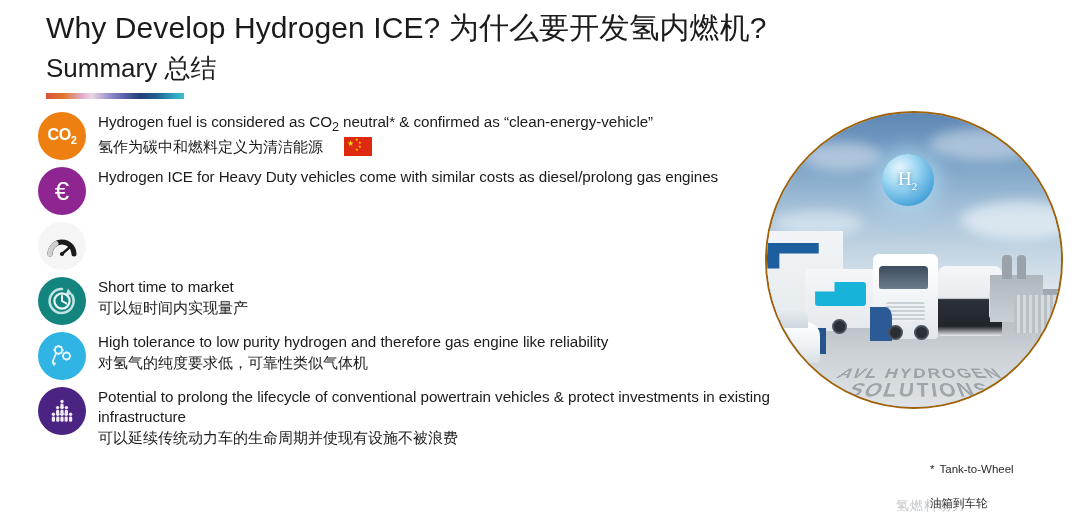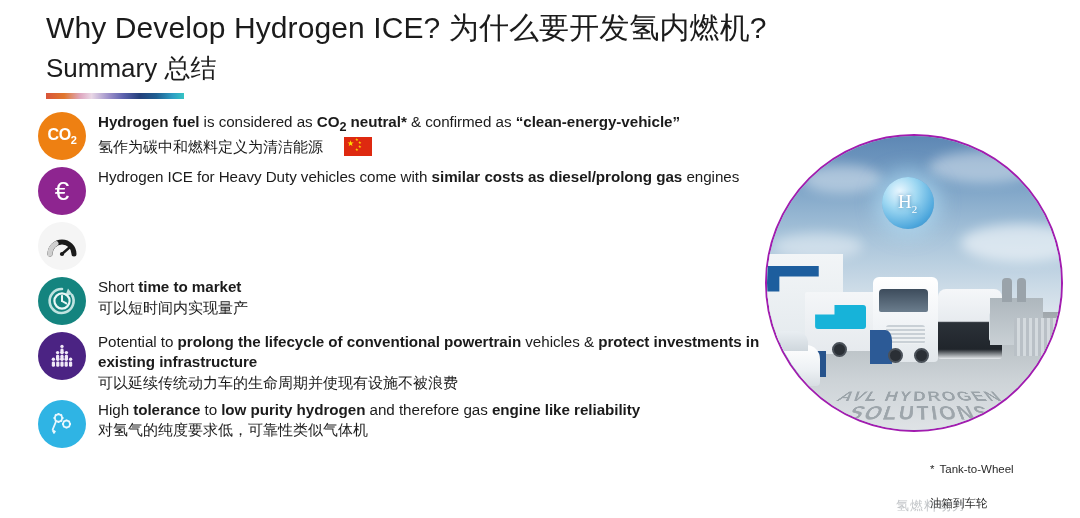--- a/index.html
+++ b/index.html
@@ -41,21 +41,21 @@
     width: 48px; height: 48px; border-radius: 50%;
     display: flex; align-items: center; justify-content: center;
     position: relative;
   }
   .icon-circle svg { display: block; }
   .bullet-text { flex: 1 1 auto; padding-top: 4px; }
   .en {
     font-size: 15.2px; color: #1b1b1b; line-height: 1.30;
     font-weight: 400; letter-spacing: -0.05px;
   }
-  .en b { font-weight: 700; }
+  .en b { font-weight: 400; }
   .zh {
     font-size: 15px; color: #1b1b1b; line-height: 1.34;
     margin-top: 1px; font-weight: 400;
   }
   .zh-row { display: flex; align-items: center; gap: 21px; }
 
   
   .flag {
     position: relative; width: 28px; height: 19px;
     background: #de2910; display: inline-block; flex: 0 0 auto;
@@ -67,23 +67,23 @@
   .flag .star-s {
     position: absolute; color: #ffde00; font-size: 4px; line-height: 4px;
   }
   .flag .s1 { left: 11px; top: 1.5px; }
   .flag .s2 { left: 14px; top: 4.5px; }
   .flag .s3 { left: 14px; top: 8.5px; }
   .flag .s4 { left: 11px; top: 11px; }
 
   
   .photo-circle {
-    position: absolute; left: 765px; top: 134px;
+    position: absolute; left: 765px; top: 111px;
     width: 298px; height: 298px; border-radius: 50%;
-    border: 2px solid #a21caf; overflow: hidden;
+    border: 2px solid #a16207; overflow: hidden;
     background: #b9cbdc;
   }
   .ph-sky {
     position: absolute; left: 0; top: 0; width: 100%; height: 62%;
     background: linear-gradient(to bottom, #5d87b4 0%, #7ba2c6 26%, #a8c4da 56%, #cfdde8 86%, #dee7ee 100%);
   }
   .ph-cloud {
     position: absolute; border-radius: 50%;
     background: rgba(255,255,255,0.40); filter: blur(6px);
   }
@@ -286,20 +286,42 @@
             <path d="M22 3.4 L26.6 9.6 L19.4 10.4 Z" fill="#bfe3e0"></path>
             <circle cx="16" cy="16" r="7.6" fill="none" stroke="#eaf7f6" stroke-width="2.2"></circle>
             <line x1="16" y1="16" x2="16" y2="10.8" stroke="#eaf7f6" stroke-width="2" stroke-linecap="round"></line>
             <line x1="16" y1="16" x2="20.2" y2="18.4" stroke="#eaf7f6" stroke-width="2" stroke-linecap="round"></line>
           </svg>
         </div>
       </div>
       <div class="bullet-text">
         <div class="en">Short <b>time to market</b></div>
         <div class="zh">可以短时间内实现量产</div>
+      </div>
+    </div>
+
+    <div class="bullet">
+      <div class="icon-wrap">
+        <div class="icon-circle" style="background:#2fb4e4;">
+          <svg width="30" height="30" viewBox="0 0 30 30">
+            <g fill="none" stroke="#e9f7fd" stroke-width="1.8">
+              <circle cx="11.5" cy="9" r="3.6"></circle>
+              <circle cx="19.5" cy="15" r="3.4"></circle>
+              <path d="M9 12.5 L5.5 21 M5.5 21 L8.5 23 M5.5 21 L7.5 24.5"></path>
+              <path d="M11.5 4 v1.6 M11.5 12.4 v1.6 M6.5 9 h1.6 M14.9 9 h1.6
+                       M8 5.5 l1.1 1.1 M13.9 11.4 l1.1 1.1 M8 12.5 l1.1 -1.1 M13.9 6.6 l1.1 -1.1"></path>
+              <path d="M19.5 10.5 v1.2 M19.5 18.3 v1.2 M15 15 h1.2 M22.8 15 h1.2
+                       M16.3 11.8 l0.9 0.9 M21.8 17.3 l0.9 0.9 M16.3 18.2 l0.9 -0.9 M21.8 12.7 l0.9 -0.9"></path>
+            </g>
+          </svg>
+        </div>
+      </div>
+      <div class="bullet-text">
+        <div class="en">High <b>tolerance</b> to <b>low purity hydrogen</b> and therefore gas <b>engine like reliability</b></div>
+        <div class="zh">对氢气的纯度要求低，可靠性类似气体机</div>
       </div>
     </div>
 
     <div class="bullet">
       <div class="icon-wrap">
         <div class="icon-circle" style="background:#4b2383;">
           <svg width="30" height="30" viewBox="0 0 30 30">
             <g fill="#f0e9f7">
               <g>
                 <circle cx="15" cy="5.4" r="1.7"></circle>
@@ -328,42 +350,20 @@
             </g>
           </svg>
         </div>
       </div>
       <div class="bullet-text">
         <div class="en">Potential to <b>prolong the lifecycle of conventional powertrain</b> vehicles &amp; <b>protect investments in existing infrastructure</b></div>
         <div class="zh">可以延续传统动力车的生命周期并使现有设施不被浪费</div>
       </div>
     </div>
 
-    <div class="bullet">
-      <div class="icon-wrap">
-        <div class="icon-circle" style="background:#2fb4e4;">
-          <svg width="30" height="30" viewBox="0 0 30 30">
-            <g fill="none" stroke="#e9f7fd" stroke-width="1.8">
-              <circle cx="11.5" cy="9" r="3.6"></circle>
-              <circle cx="19.5" cy="15" r="3.4"></circle>
-              <path d="M9 12.5 L5.5 21 M5.5 21 L8.5 23 M5.5 21 L7.5 24.5"></path>
-              <path d="M11.5 4 v1.6 M11.5 12.4 v1.6 M6.5 9 h1.6 M14.9 9 h1.6
-                       M8 5.5 l1.1 1.1 M13.9 11.4 l1.1 1.1 M8 12.5 l1.1 -1.1 M13.9 6.6 l1.1 -1.1"></path>
-              <path d="M19.5 10.5 v1.2 M19.5 18.3 v1.2 M15 15 h1.2 M22.8 15 h1.2
-                       M16.3 11.8 l0.9 0.9 M21.8 17.3 l0.9 0.9 M16.3 18.2 l0.9 -0.9 M21.8 12.7 l0.9 -0.9"></path>
-            </g>
-          </svg>
-        </div>
-      </div>
-      <div class="bullet-text">
-        <div class="en">High <b>tolerance</b> to <b>low purity hydrogen</b> and therefore gas <b>engine like reliability</b></div>
-        <div class="zh">对氢气的纯度要求低，可靠性类似气体机</div>
-      </div>
-    </div>
-
   </div>
 
   <div class="photo-circle">
     <div class="ph-sky"></div>
     <div class="ph-cloud c1"></div>
     <div class="ph-cloud c2"></div>
     <div class="ph-cloud c3"></div>
     <div class="ph-cloud c4"></div>
 
     <div class="h2-bubble">

